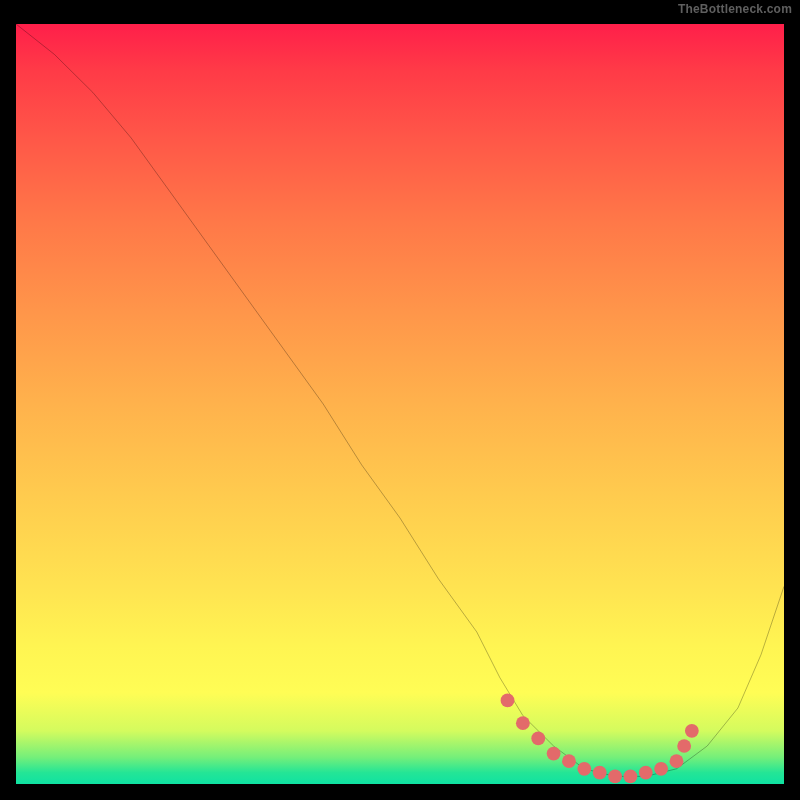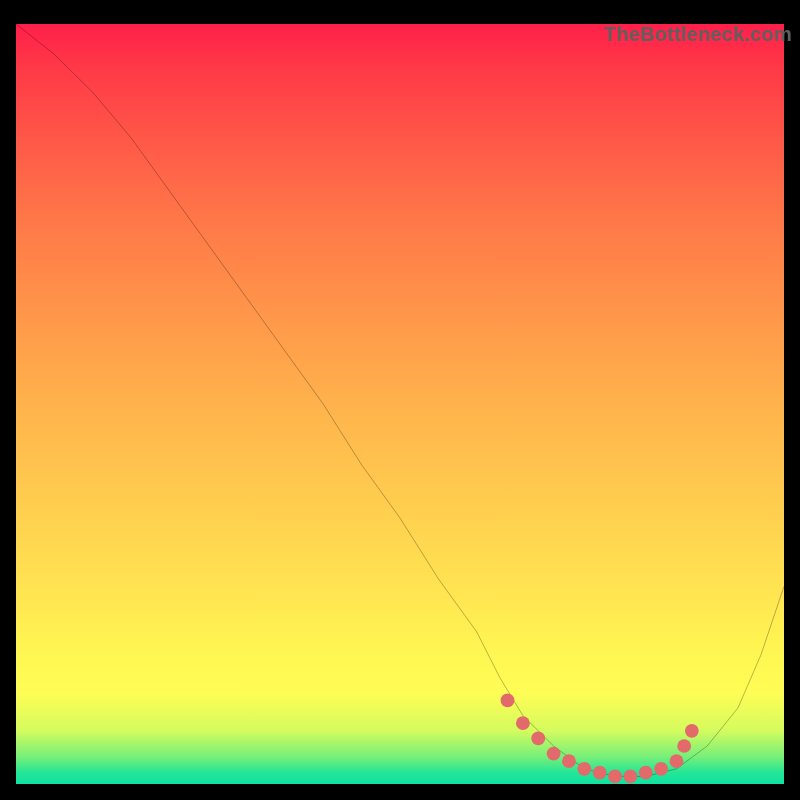--- a/index.html
+++ b/index.html
@@ -15,25 +15,24 @@
     position: relative;
     width: 800px;
     height: 800px;
     background: #000;
   }
   .watermark {
     position: absolute;
     top: 2px;
     right: 8px;
     color: #5f5f5f;
-    font-size: 20px;
+    font-size: 12px;
     font-weight: 600;
     letter-spacing: 0.2px;
     z-index: 10;
-    margin-top: 21px;
   }
   .plot {
     position: absolute;
     left: 16px;
     top: 24px;
     width: 768px;
     height: 760px;
   }
   .gradient {
     position: absolute;

